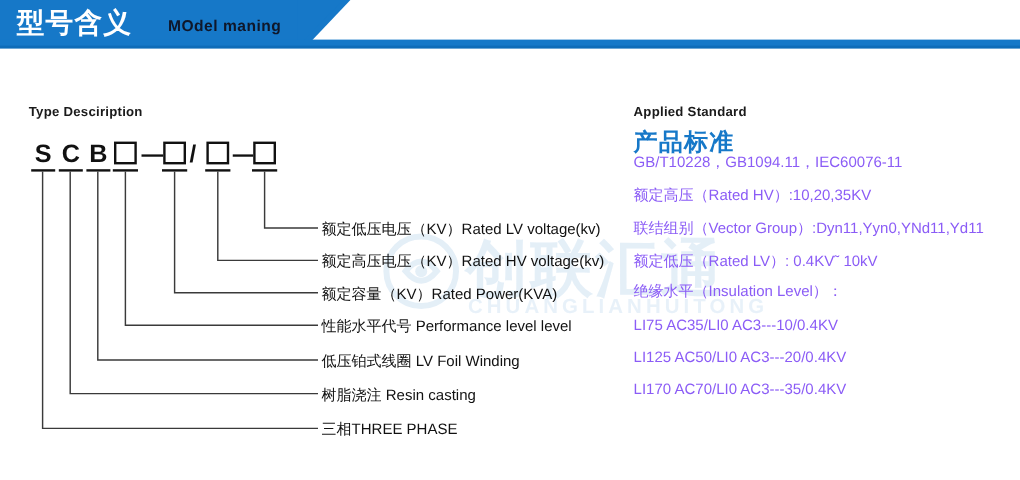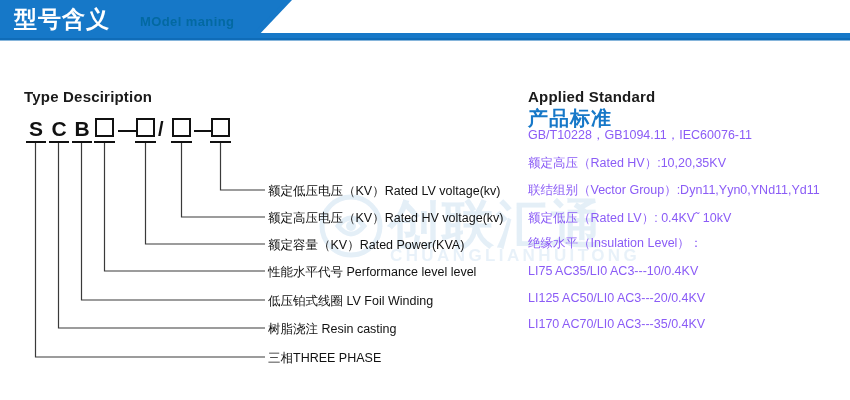--- a/index.html
+++ b/index.html
@@ -14,31 +14,31 @@
   
   .banner { position: absolute; left: 0; top: 0; width: 850px; height: 42px; }
   .banner svg { position: absolute; left: 0; top: 0; }
   .banner-cn {
     position: absolute; left: 14px; top: 5px;
     font-size: 23px; font-weight: bold; color: #ffffff;
     letter-spacing: 1px; line-height: 28px; white-space: nowrap;
   }
   .banner-en {
     position: absolute; left: 140px; top: 14px;
-    font-size: 13px; font-weight: bold; color: #0369a1;
+    font-size: 13px; font-weight: bold; color: #0f172a;
     letter-spacing: .4px; white-space: nowrap;
   }
 
   
   .sec-cn {
     position: absolute; font-size: 20px; font-weight: bold;
     color: #1678c8; letter-spacing: 1px; white-space: nowrap;
   }
   .sec-en {
-    position: absolute; font-size: 15px; font-weight: bold;
+    position: absolute; font-size: 11px; font-weight: bold;
     color: #1a1a1a; letter-spacing: .2px; white-space: nowrap;
   }
   #ttl-cn-left  { left: 24px;  top: 62px; }
   #ttl-en-left  { left: 24px;  top: 88px; }
   #ttl-cn-right { left: 528px; top: 62px; margin-top: 43px; }
   #ttl-en-right { left: 528px; top: 88px; }
 
   
   .watermark {
     position: absolute; left: 318px; top: 188px;

